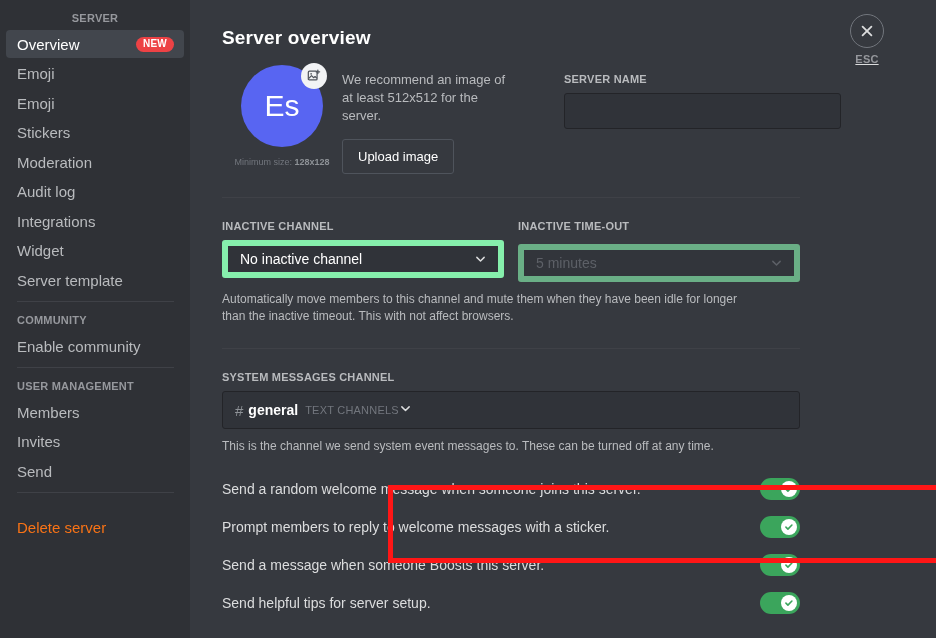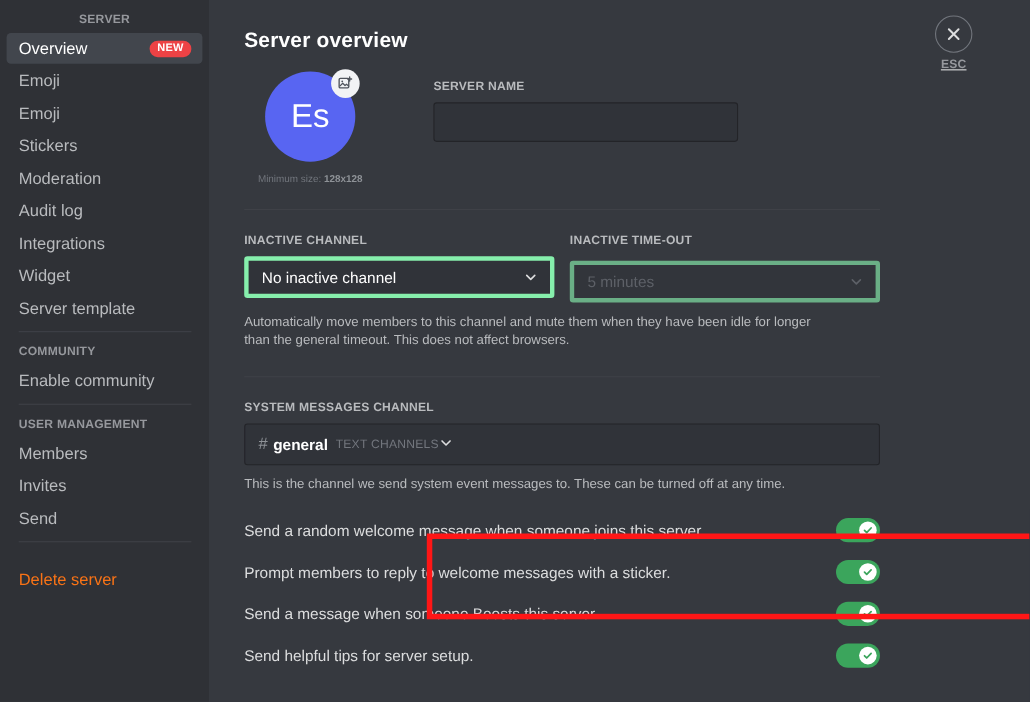--- a/index.html
+++ b/index.html
@@ -209,21 +209,21 @@
   .two-col {
     display: flex;
     gap: 14px;
   }
   .col { width: 282px; }
 
   .select {
     position: relative;
     height: 38px;
     background: #303339;
-    border: 4px solid #86efac;
+    border: 6px solid #86efac;
     border-radius: 3px;
     display: flex;
     align-items: center;
     padding: 0 12px;
     font-size: 14px;
     color: #ffffff;
     cursor: pointer;
   }
   .select.disabled {
     color: #72767d;
@@ -424,20 +424,24 @@
               <path d="M2.2 10.6 L5.2 7.6 L7.6 10 L9.2 8.6 L11.2 10.6" stroke="#4f545c" stroke-width="1.3" fill="none" stroke-linejoin="round"></path>
               <path d="M12.4 1.2 V5.2 M10.4 3.2 H14.4" stroke="#4f545c" stroke-width="1.5" stroke-linecap="round"></path>
             </svg>
           </span>
         </div>
         <div class="min-size">
           <span>Minimum size: </span><b>128x128</b>
         </div>
       </div>
 
+      <div class="upload-block">
+        <div class="recommend-text">We recommend an image of at least 512x512 for the server.</div>
+        <button class="upload-btn">Upload image</button>
+      </div>
 
       <div class="name-block">
         <div class="field-label">SERVER NAME</div>
         <input class="text-input" type="text" value="" style="">
       </div>
     </div>
 
     <div class="divider"></div>
 
     <div class="two-col">
@@ -457,21 +461,21 @@
         <div class="select disabled">
           <span>5 minutes</span>
           <span class="chev">
             <svg width="13" height="13" viewBox="0 0 16 16">
                 <path d="M3.5 6 L8 10.5 L12.5 6" stroke="#72767d" stroke-width="1.8" fill="none" stroke-linecap="round" stroke-linejoin="round"></path>
               </svg>
           </span>
         </div>
       </div>
     </div>
-    <div class="help-text">Automatically move members to this channel and mute them when they have been idle for longer than the general timeout. This does not affect browsers.</div>
+    <div class="help-text">Automatically move members to this channel and mute them when they have been idle for longer than the inactive timeout. This with not affect browsers.</div>
 
     <div class="divider"></div>
 
     <div>
       <div class="field-label">SYSTEM MESSAGES CHANNEL</div>
       <div class="select-wide">
         <span class="hash">#</span>
         <span class="chan-name">general</span>
         <span class="chan-cat">TEXT CHANNELS</span>
         <span class="chev">

